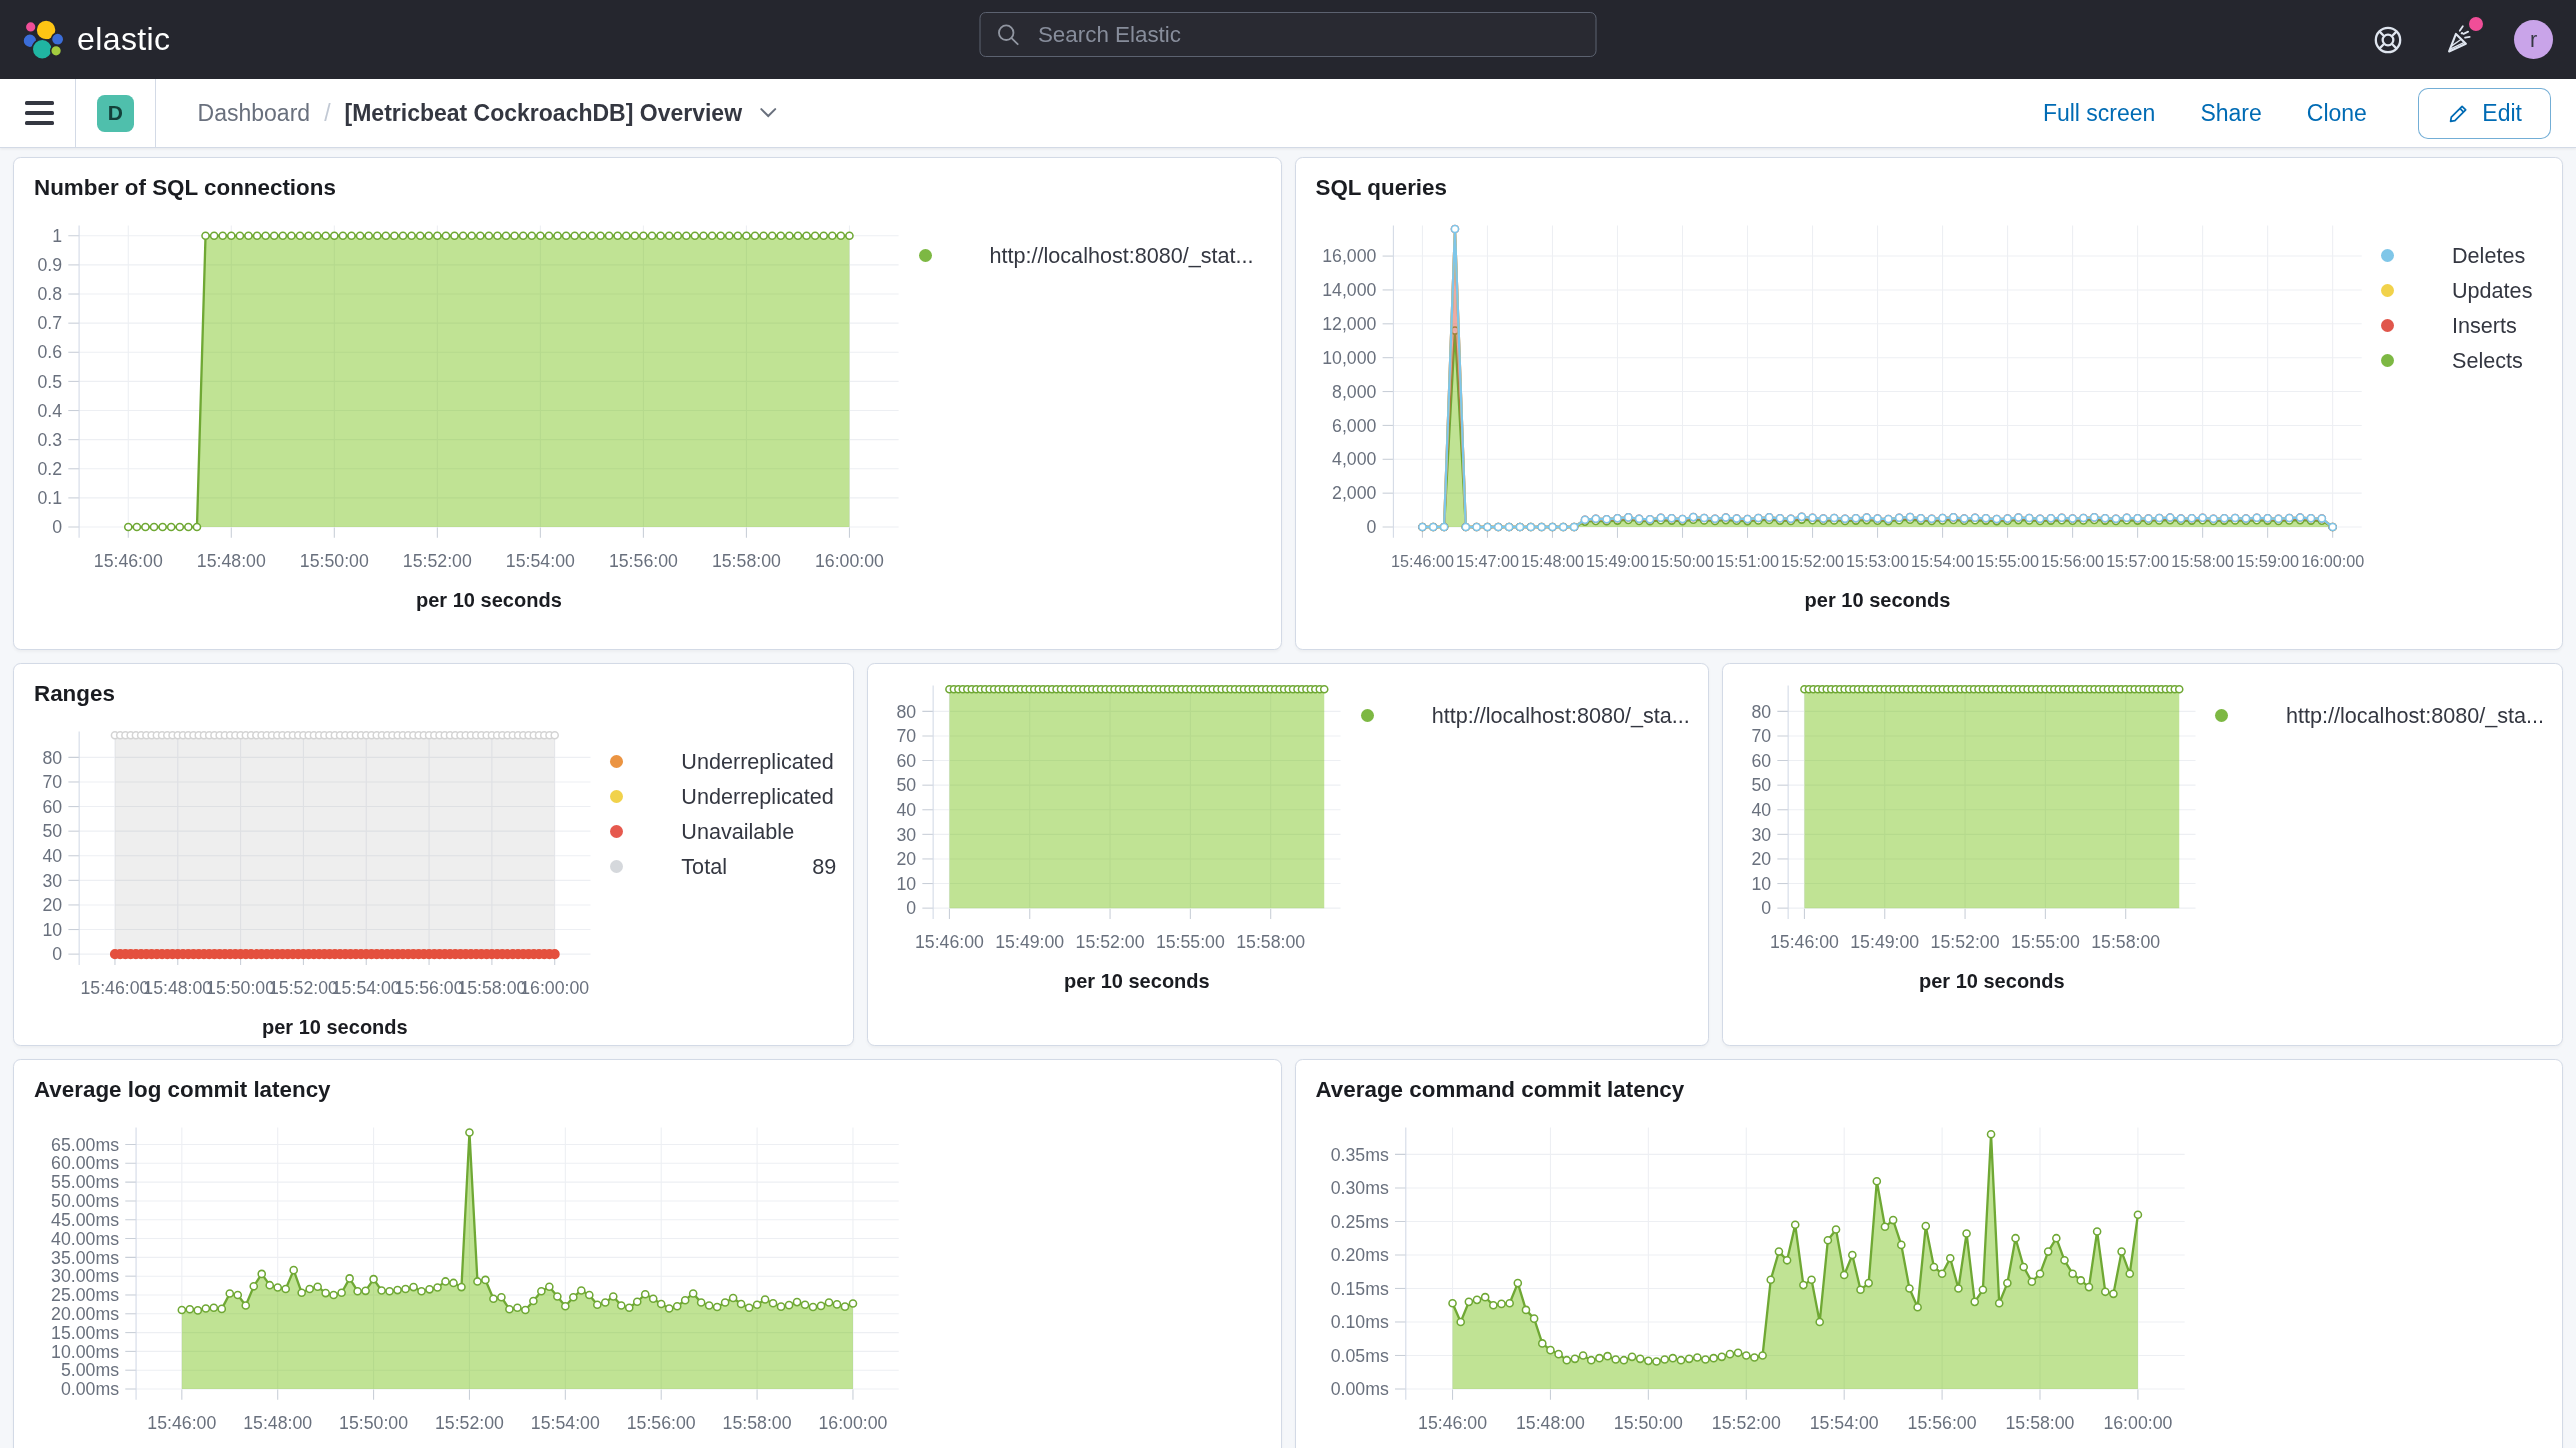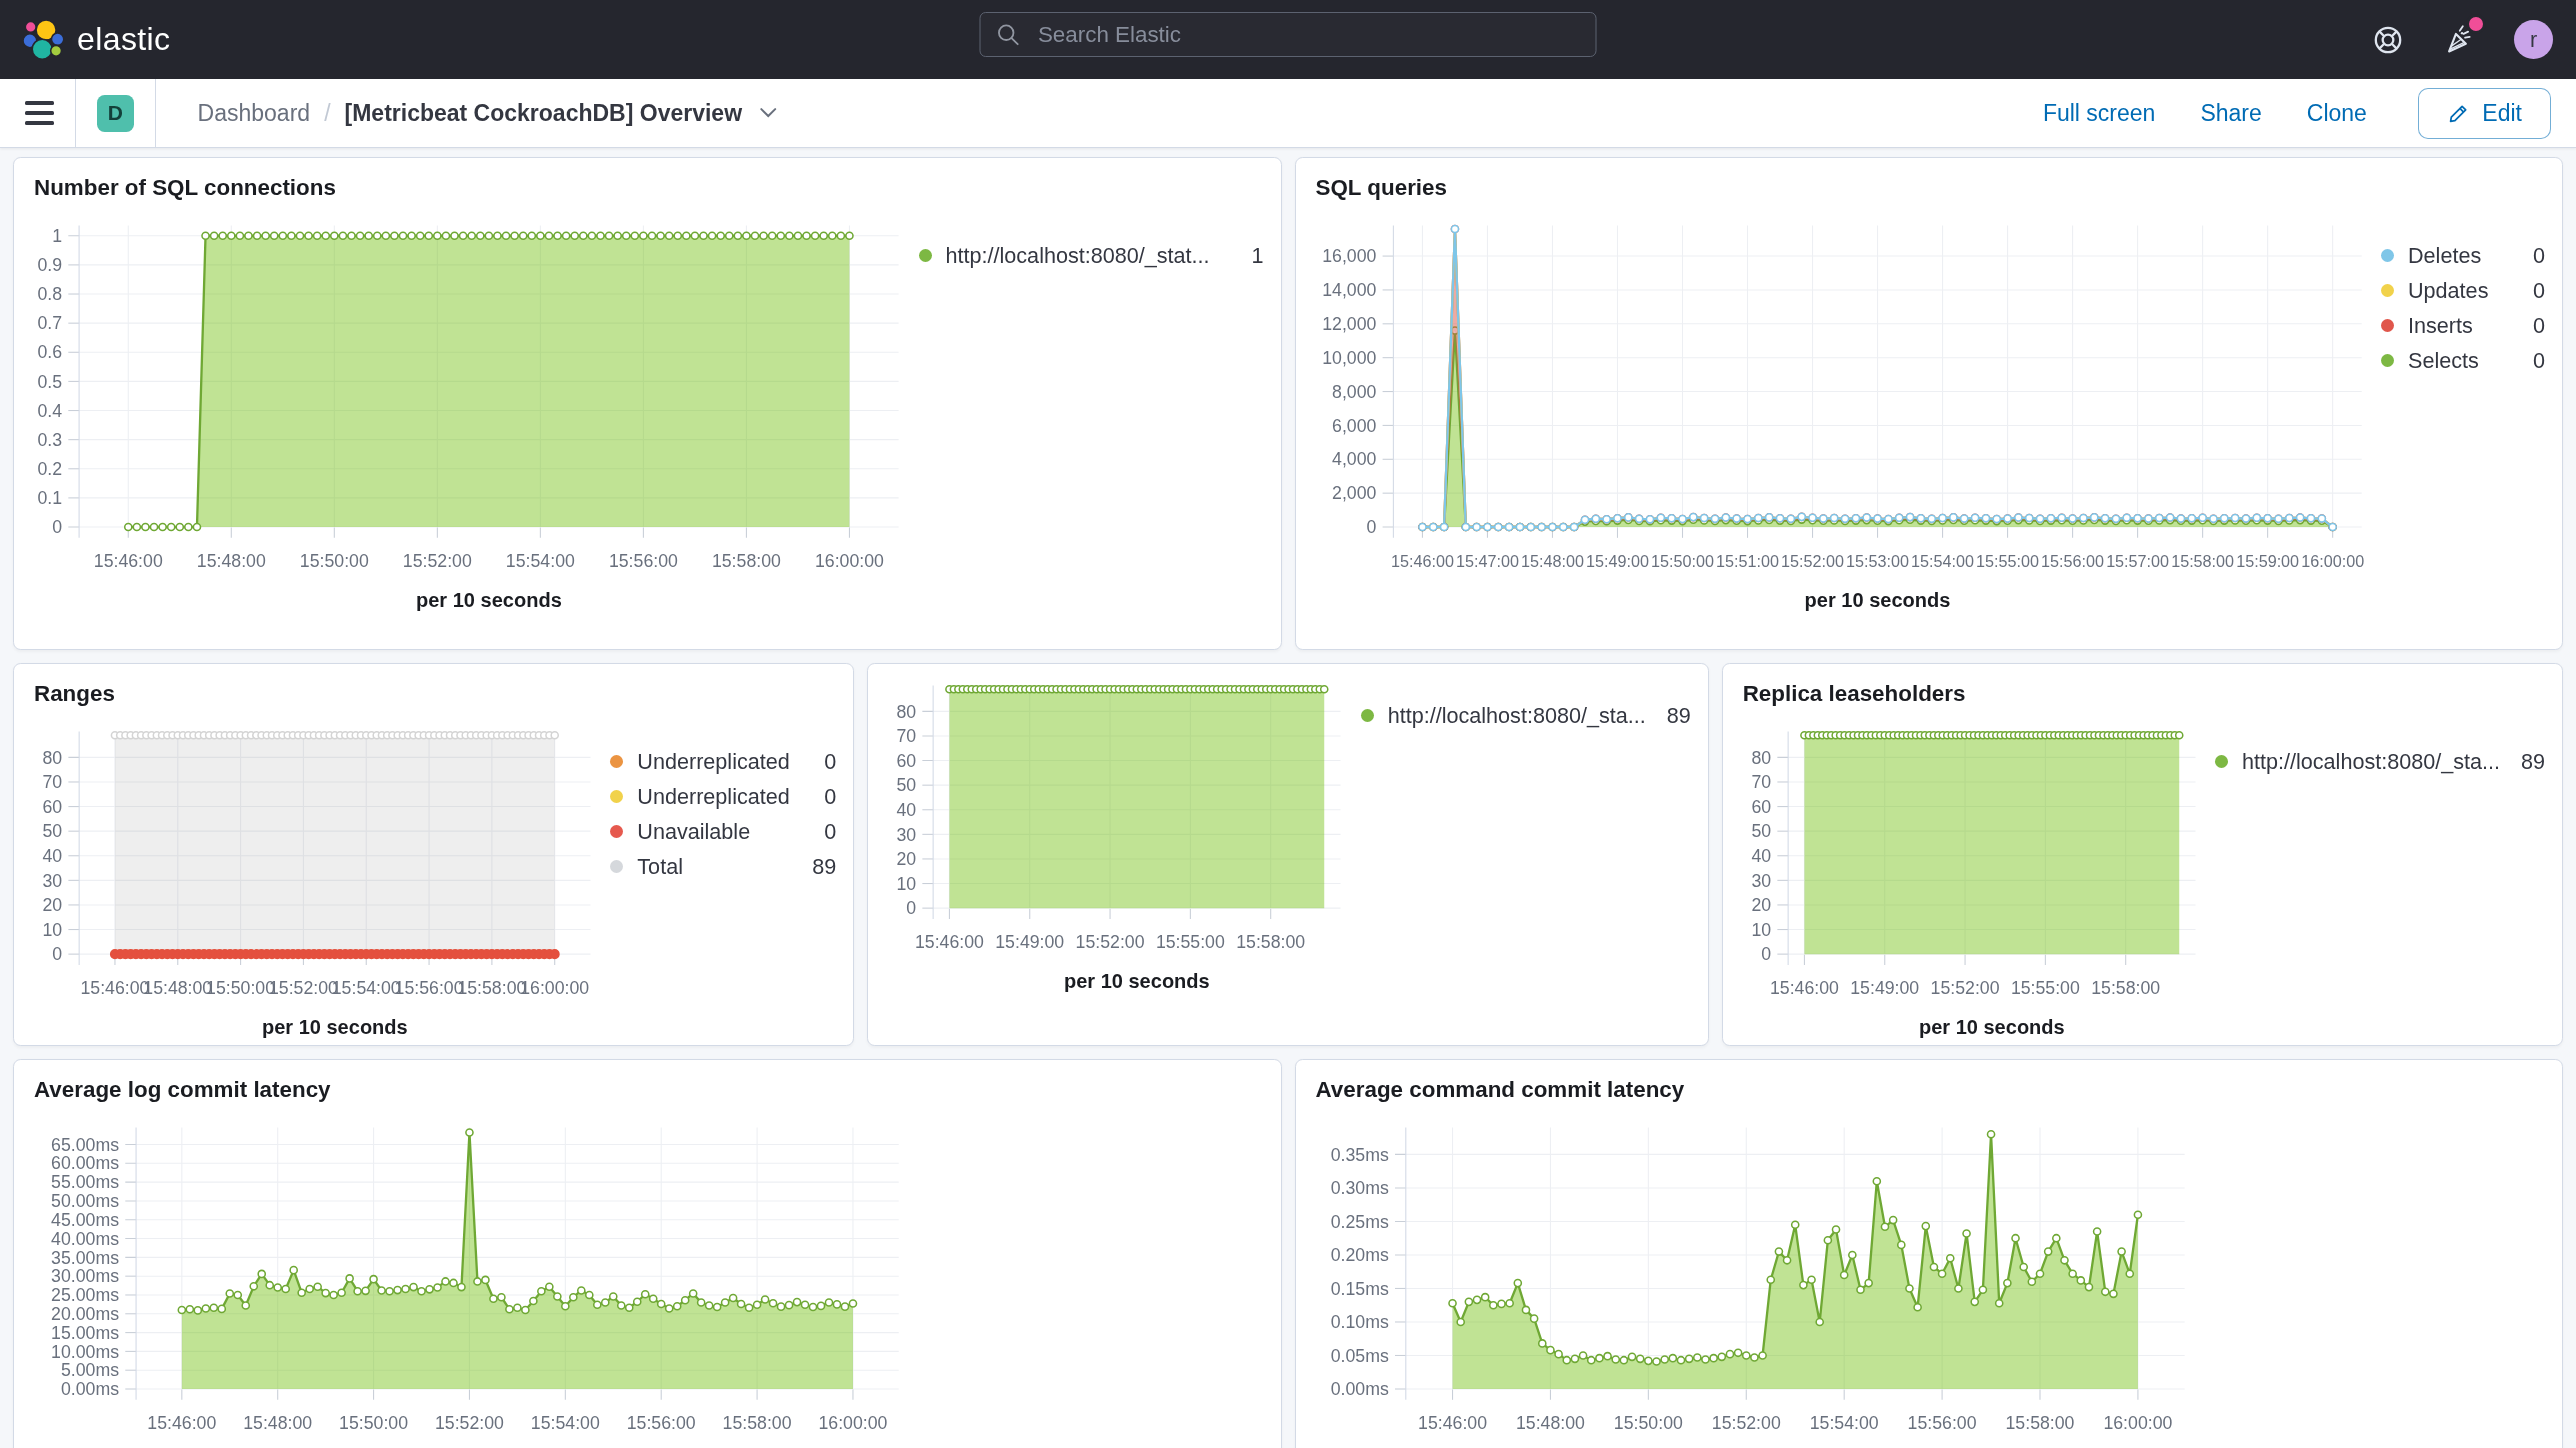--- a/index.html
+++ b/index.html
@@ -74,21 +74,21 @@
   .row3 { grid-template-columns:1fr 1fr; height:421px; margin-bottom:0; }
   .panel {
     background:#FFFFFF; border:0.8px solid #D3DAE6; border-radius:7.7px;
     box-shadow:0 1.5px 3.1px rgba(0,0,0,0.04);
     display:flex; flex-direction:column; overflow:hidden;
   }
   .panel-title { font-size:22.4px; font-weight:700; color:#1A1C21; padding:17px 20px 3.1px; }
   .panel-body { flex:1; display:flex; min-height:0; }
   .chart { flex:1; min-width:0; }
   .legend { flex:none; padding:34px 17px 0 0; }
-  .legend-item { display:flex; align-items:center; height:35px; font-size:21.6px; color:#343741; cursor:pointer; }
+  .legend-item { display:flex; align-items:center; height:35px; font-size:21.6px; color:#343741; cursor:pointer;gap:44px; }
   .ldot { width:13px; height:13px; border-radius:50%; margin-right:14px; flex:none; }
   .llabel { flex:1; white-space:nowrap; }
   .lvalue { margin-left:18.5px; text-align:right; }
 </style>
 </head>
 <body>
 
 <header class="app-header">
   <div class="brand">
     <svg width="40" height="40" viewBox="0 0 52 52">
@@ -1260,21 +1260,20 @@
         <div class="legend" style="width: 347px;">
             <div class="legend-item">
               <span class="ldot" style="background: rgb(125, 184, 67);"></span>
               <span class="llabel">http://localhost:8080/_sta...</span>
               <span class="lvalue">89</span>
             </div>
           </div>
       </div>
     </section>
     <section class="panel">
-      <div class="panel-title">Replica leaseholders</div>
       <div class="panel-body">
         <div class="chart"><svg width="493" height="335" font-family="Liberation Sans, DejaVu Sans, sans-serif" style="overflow: visible;" viewBox="0 0 639 435">
               <line x1="105.16" y1="28" x2="105.16" y2="317" stroke="#EDEFF3" stroke-width="1.4"></line>
               <line x1="105.16" y1="317" x2="105.16" y2="331" stroke="#C9CFD8" stroke-width="1.4"></line>
               <text x="105.16" y="369" text-anchor="middle" fill="#69707D" font-size="23">15:46:00</text>
               <line x1="209.44857142857143" y1="28" x2="209.44857142857143" y2="317" stroke="#EDEFF3" stroke-width="1.4"></line>
               <line x1="209.44857142857143" y1="317" x2="209.44857142857143" y2="331" stroke="#C9CFD8" stroke-width="1.4"></line>
               <text x="209.44857142857143" y="369" text-anchor="middle" fill="#69707D" font-size="23">15:49:00</text>
               <line x1="313.7371428571429" y1="28" x2="313.7371428571429" y2="317" stroke="#EDEFF3" stroke-width="1.4"></line>
               <line x1="313.7371428571429" y1="317" x2="313.7371428571429" y2="331" stroke="#C9CFD8" stroke-width="1.4"></line>

